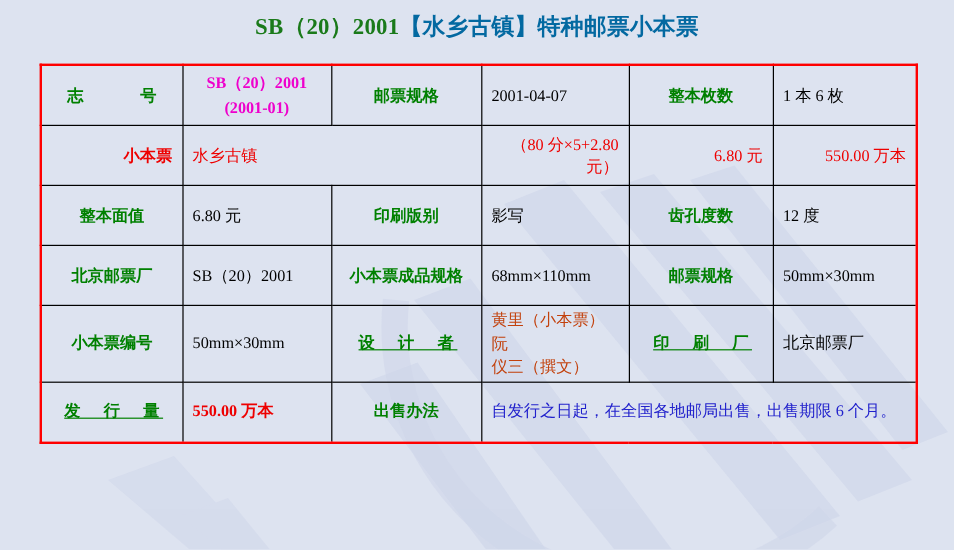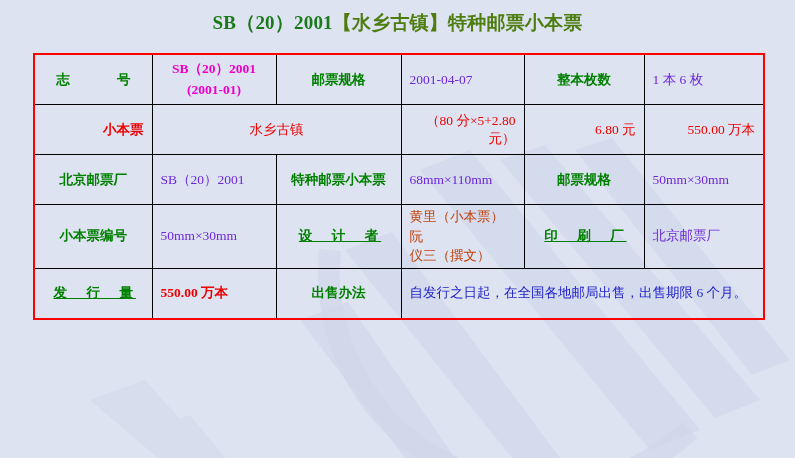--- a/index.html
+++ b/index.html
@@ -37,21 +37,21 @@
   #title-bar {
     text-align: center;
     padding-top: 11px;
     font-size: 19px;
     font-weight: bold;
     letter-spacing: 0.2px;
     line-height: 1.25;
     white-space: nowrap;
   }
   #title-bar .t-green { color: #1a7a1a; }
-  #title-bar .t-red   { color: #4d7c0f; text-align: center; }
+  #title-bar .t-red   { color: #0369a1; text-align: center; }
 
   
   #info-table-wrap {
     position: absolute;
     left: 33px;
     top: 53px;
     width: 582px;
   }
   table.info {
     border-collapse: collapse;
@@ -80,21 +80,21 @@
     color: #008000;
     font-weight: bold;
     text-align: center;
     font-size: 14px;
   }
   td.label.spaced  { letter-spacing: 0.22em; text-indent: 0.22em; text-decoration: underline; }
   td.label.spaced2 { letter-spacing: 0.5em;  text-indent: 0.5em; }
 
   
   td.val {
-    color: #6d28d9;
+    color: #000000;
     text-align: left;
     font-size: 13.5px;
   }
 
   
   td.code {
     color: #ee00cc;
     font-weight: bold;
     text-align: center;
     font-size: 13.5px;
@@ -106,21 +106,21 @@
     color: #ee0000;
     font-weight: bold;
     text-align: right;
     font-size: 14px;
   }
   td.redval {
     color: #ee0000;
     font-size: 13.5px;
   }
   td.redval.right  { text-align: right; }
-  td.redval.left   { text-align: center; }
+  td.redval.left   { text-align: left; }
 
   td.redbold {
     color: #ee0000;
     font-weight: bold;
     font-size: 13.5px;
     text-align: left;
   }
 
   td.twoline {
     line-height: 1.45;
@@ -186,25 +186,33 @@
         </tr>
 
         <tr>
           <td class="redlabel">小本票</td>
           <td class="redval left" colspan="2">水乡古镇</td>
           <td class="redval right">（80 分×5+2.80 元）</td>
           <td class="redval right">6.80 元</td>
           <td class="redval right">550.00 万本</td>
         </tr>
 
+        <tr>
+          <td class="label">整本面值</td>
+          <td class="val">6.80 元</td>
+          <td class="label">印刷版别</td>
+          <td class="val">影写</td>
+          <td class="label">齿孔度数</td>
+          <td class="val">12 度</td>
+        </tr>
 
         <tr>
           <td class="label">北京邮票厂</td>
           <td class="val">SB（20）2001</td>
-          <td class="label">特种邮票小本票</td>
+          <td class="label">小本票成品规格</td>
           <td class="val">68mm×110mm</td>
           <td class="label">邮票规格</td>
           <td class="val">50mm×30mm</td>
         </tr>
 
         <tr>
           <td class="label">小本票编号</td>
           <td class="val">50mm×30mm</td>
           <td class="label spaced">设　计　者</td>
           <td class="twoline">

